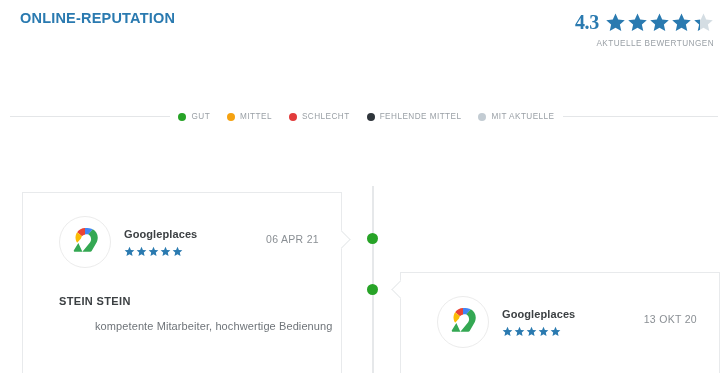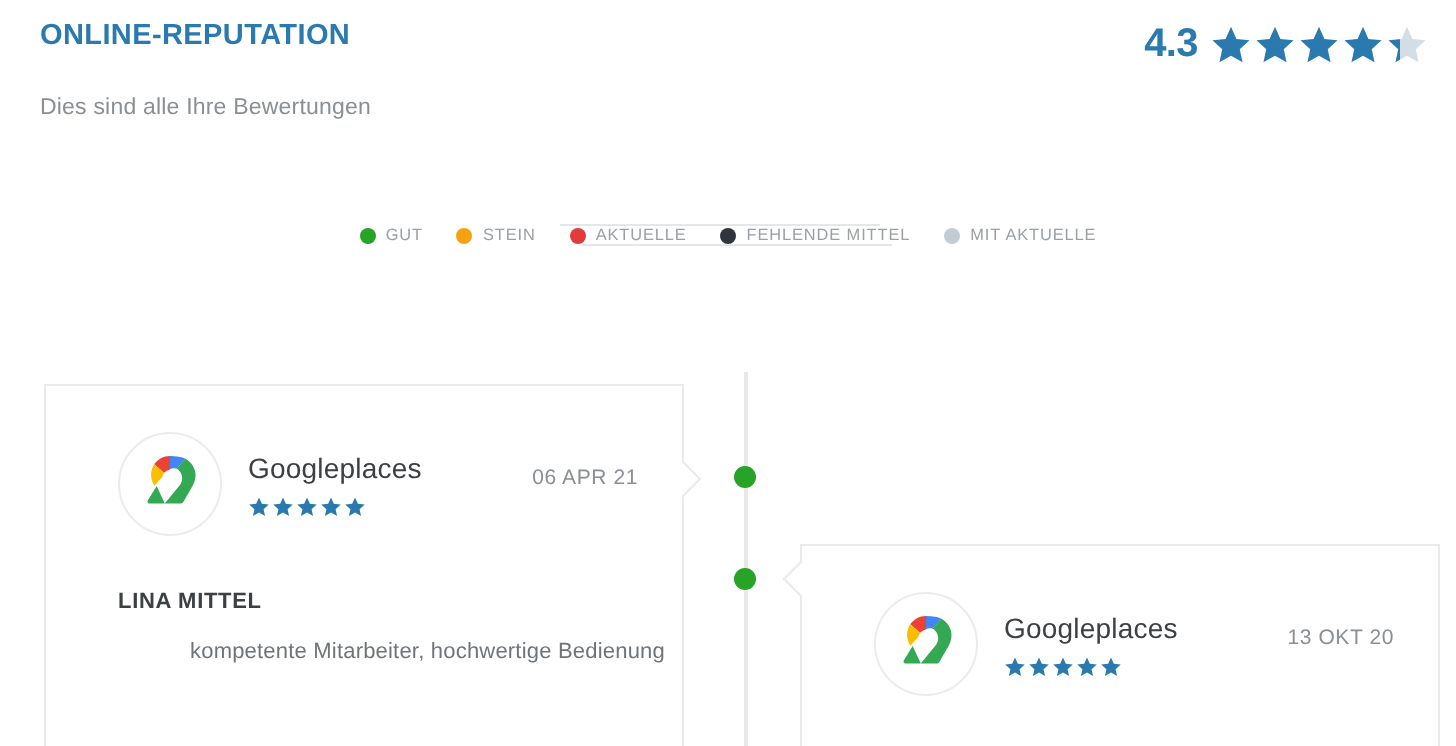--- a/index.html
+++ b/index.html
@@ -46,20 +46,21 @@
     right: 14px;
     top: 10px;
     text-align: right;
   }
   .score-row {
     display: flex;
     align-items: center;
     justify-content: flex-end;
     gap: 6px;
     height: 24px;
+    font-family: Liberation Serif, serif;
   }
   .score-value {
     font-size: 20px;
     font-weight: bold;
     color: #2a7ab0;
     line-height: 1;
     letter-spacing: -0.3px;
   }
   .score-stars { display: flex; align-items: center; gap: 1px; }
   .score-caption {
@@ -76,21 +77,20 @@
   
   .legend-wrap {
     position: absolute;
     left: 0;
     top: 112px;
     width: 728px;
     display: flex;
     align-items: center;
     justify-content: center;
     gap: 0;
-    flex-direction: column;
   }
   .legend-rule {
     height: 1px;
     background: #e4e6e8;
     flex: 0 0 auto;
   }
   .legend-rule.left  { width: 160px; margin-right: 8px; }
   .legend-rule.right { width: 155px; margin-left: 8px; }
 
   .legend-items {
@@ -167,22 +167,22 @@
     width: 52px; height: 52px;
     border-radius: 50%;
     border: 1px solid #ececec;
     background: #fff;
     display: flex; align-items: center; justify-content: center;
     flex: 0 0 auto;
   }
 
   .head-text { margin-left: 13px; }
   .source-name {
-    font-size: 14px;
-    font-weight: normal;
+    font-size: 11px;
+    font-weight: bold;
     color: #3c4043;
     letter-spacing: 0.1px;
   }
   .card-stars { display: flex; gap: 1px; margin-top: 6px; }
 
   .card-date {
     position: absolute;
     right: 22px;
     top: 40px;
     font-size: 10.5px;
@@ -206,21 +206,20 @@
     padding-left: 36px;
   }
 </style>
 </head>
 <body>
 
 <div id="page">
 
   <div class="page-title">ONLINE-REPUTATION</div>
 
-  <div class="page-subtitle">Dies sind alle Ihre Bewertungen</div>
 
   <div class="score-block">
     <div class="score-row">
       <span class="score-value">4.3</span>
       <span class="score-stars" id="score-stars">
           <svg width="21" height="21" viewBox="0 0 24 24" class="star">
             <defs>
               <linearGradient id="stargrad0" x1="0" x2="1" y1="0" y2="0">
                 <stop offset="100%" stop-color="#2a7ab0"></stop>
                 <stop offset="100%" stop-color="#d4dde3"></stop>
@@ -259,36 +258,37 @@
             <defs>
               <linearGradient id="stargrad4" x1="0" x2="1" y1="0" y2="0">
                 <stop offset="30%" stop-color="#2a7ab0"></stop>
                 <stop offset="30%" stop-color="#d4dde3"></stop>
               </linearGradient>
             </defs>
             <path d="M12 1.6l3.1 6.9 7.5.8-5.6 5.1 1.6 7.4L12 18.1 5.4 21.8 7 14.4 1.4 9.3l7.5-.8z" fill="url(#stargrad4)"></path>
           </svg>
         </span>
     </div>
+    <div class="score-caption">AKTUELLE BEWERTUNGEN</div>
   </div>
 
   <div class="legend-wrap">
     <div class="legend-rule left"></div>
     <div class="legend-items" id="legend-items">
         <div class="legend-item">
           <span class="legend-dot" style="background: rgb(39, 163, 39);"></span>
           <span class="legend-label">GUT</span>
         </div>
         <div class="legend-item">
           <span class="legend-dot" style="background: rgb(245, 162, 17);"></span>
-          <span class="legend-label">STEIN</span>
+          <span class="legend-label">MITTEL</span>
         </div>
         <div class="legend-item">
           <span class="legend-dot" style="background: rgb(226, 59, 59);"></span>
-          <span class="legend-label">AKTUELLE</span>
+          <span class="legend-label">SCHLECHT</span>
         </div>
         <div class="legend-item">
           <span class="legend-dot" style="background: rgb(47, 53, 59);"></span>
           <span class="legend-label">FEHLENDE MITTEL</span>
         </div>
         <div class="legend-item">
           <span class="legend-dot" style="background: rgb(195, 204, 211);"></span>
           <span class="legend-label">MIT AKTUELLE</span>
         </div>
       </div>
@@ -361,21 +361,21 @@
                   <stop offset="100%" stop-color="#2a7ab0"></stop>
                   <stop offset="100%" stop-color="#d4dde3"></stop>
                 </linearGradient>
               </defs>
               <path d="M12 1.6l3.1 6.9 7.5.8-5.6 5.1 1.6 7.4L12 18.1 5.4 21.8 7 14.4 1.4 9.3l7.5-.8z" fill="#2a7ab0"></path>
             </svg>
           </div>
       </div>
       <div class="card-date">06 APR 21</div>
     </div>
-    <div class="reviewer-name">LINA MITTEL</div>
+    <div class="reviewer-name">STEIN STEIN</div>
     <div class="review-text">kompetente Mitarbeiter, hochwertige Bedienung</div>
   </div>
 
   <div class="card card-right">
     <div class="notch notch-left"></div>
     <div class="card-head">
       <div class="logo">
         <svg width="34" height="34" viewBox="0 0 48 48" aria-hidden="true">
           <path d="M14.6 25.4 8.3 35.6c-.6 1 .1 2.2 1.3 2.2h10.7l-5.7-12.4z" fill="#34a853"></path>
           <path d="M24 4.2c-4.6 0-8.7 2.3-11.1 5.9l7.7 6.6c1-1.6 2.4-2.7 3.4-3.2V4.2z" fill="#ea4335"></path>

